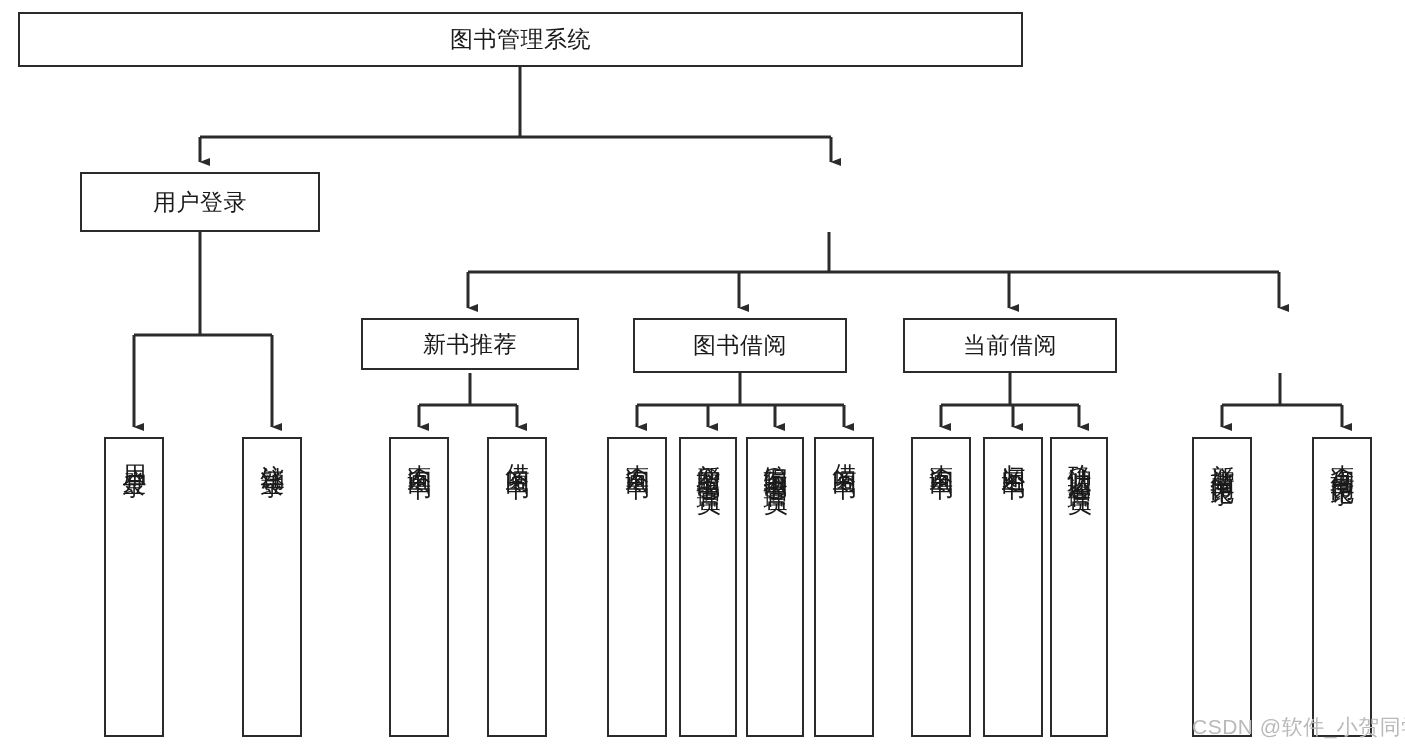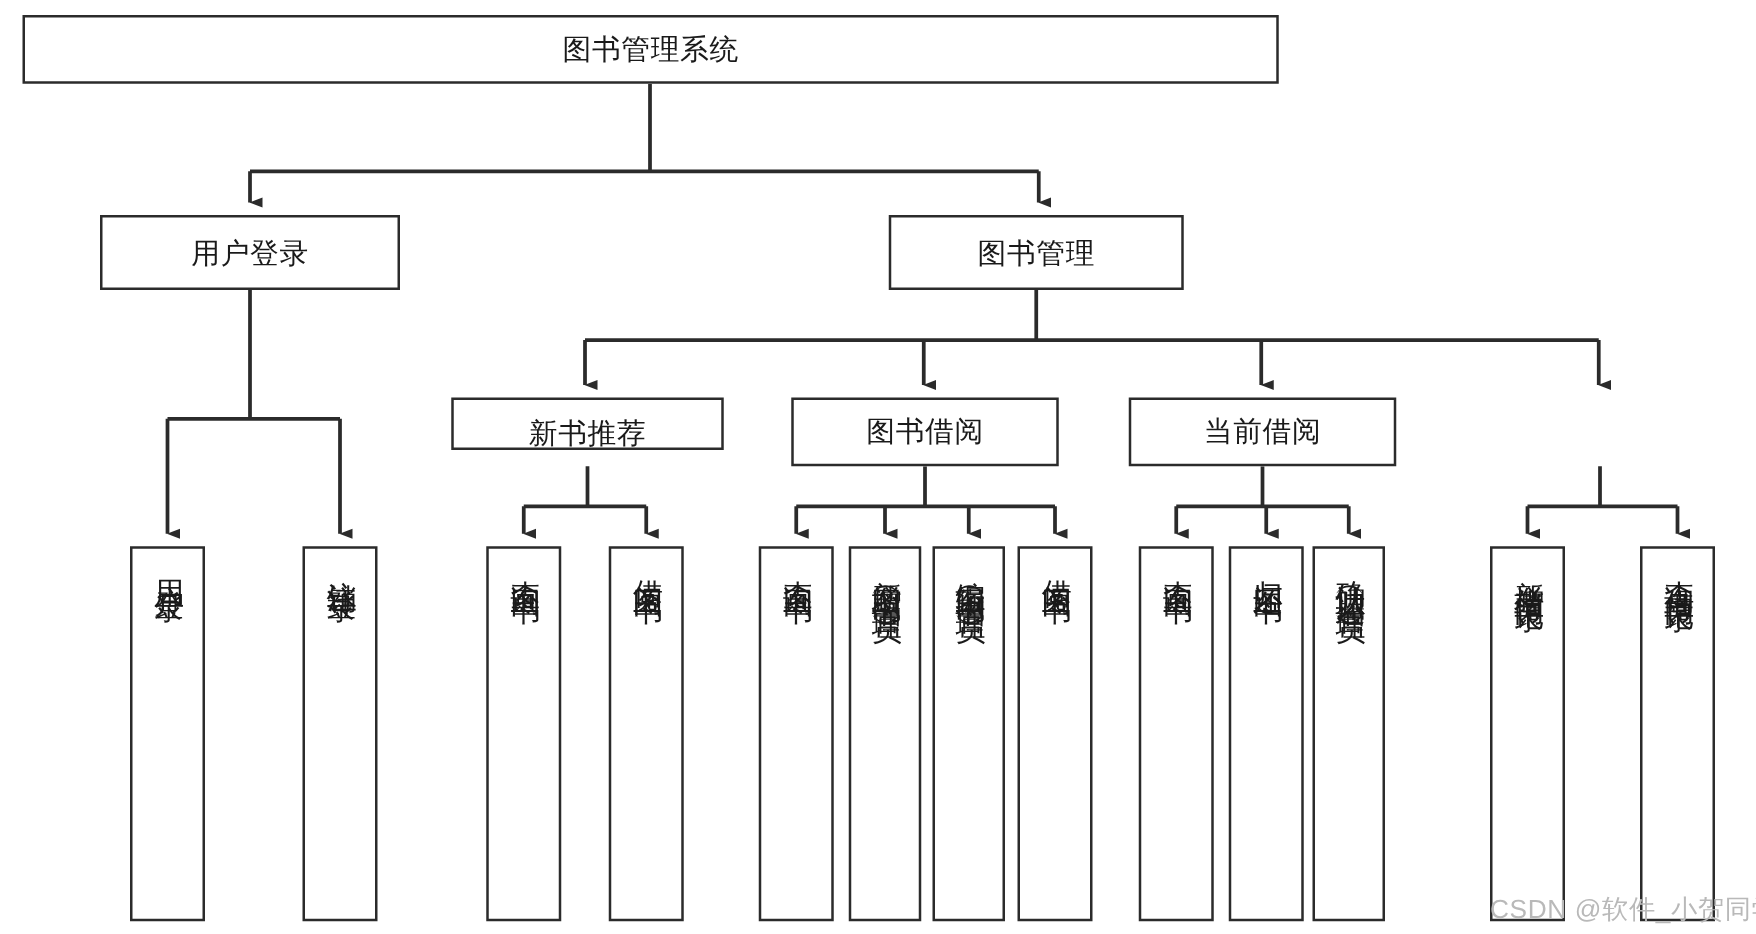--- a/index.html
+++ b/index.html
@@ -126,25 +126,22 @@
     </g>
   </svg>
 
   <div class="node" style="left: 18px; top: 12px; width: 1005px; height: 55px; align-items: center;">
     <span class="node-label h-label">图书管理系统</span>
   </div>
 
   <div class="node" style="left: 80px; top: 172px; width: 240px; height: 60px;">
     <span class="node-label h-label">用户登录</span>
   </div>
-  <div class="node" style="left: 711px; top: 172px; width: 236px; height: 60px;">
-    <span class="node-label h-label">图书管理</span>
-  </div>
 
-  <div class="node" style="left: 361px; top: 318px; width: 218px; height: 42px; align-items: flex-end;">
+  <div class="node" style="left: 361px; top: 318px; width: 218px; height: 52px;">
     <span class="node-label h-label">新书推荐</span>
   </div>
   <div class="node" style="left: 633px; top: 318px; width: 214px; height: 55px;">
     <span class="node-label h-label">图书借阅</span>
   </div>
   <div class="node" style="left: 903px; top: 318px; width: 214px; height: 55px;">
     <span class="node-label h-label">当前借阅</span>
   </div>
 
   <div class="node leaf" style="left: 104px; top: 437px; width: 60px; height: 300px;">

